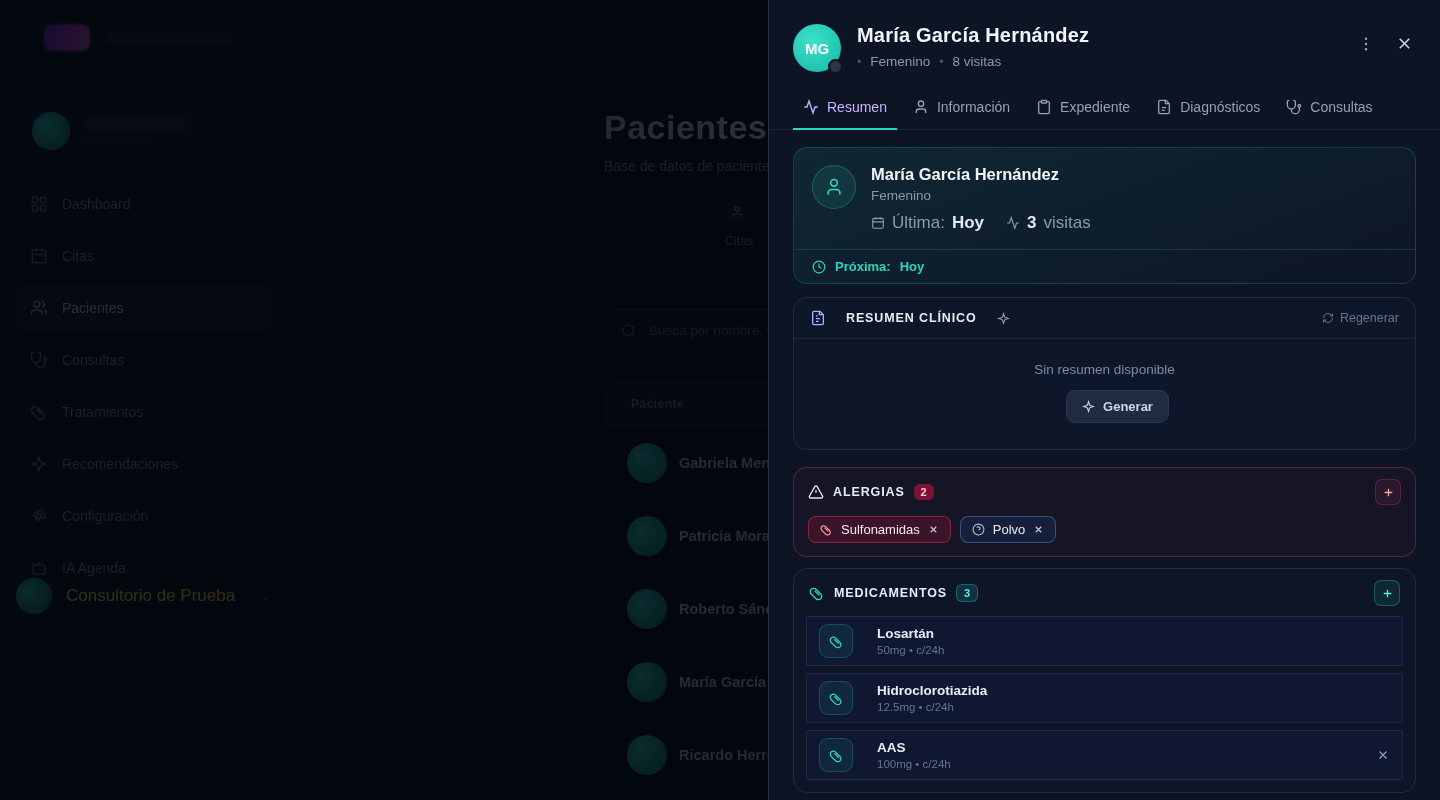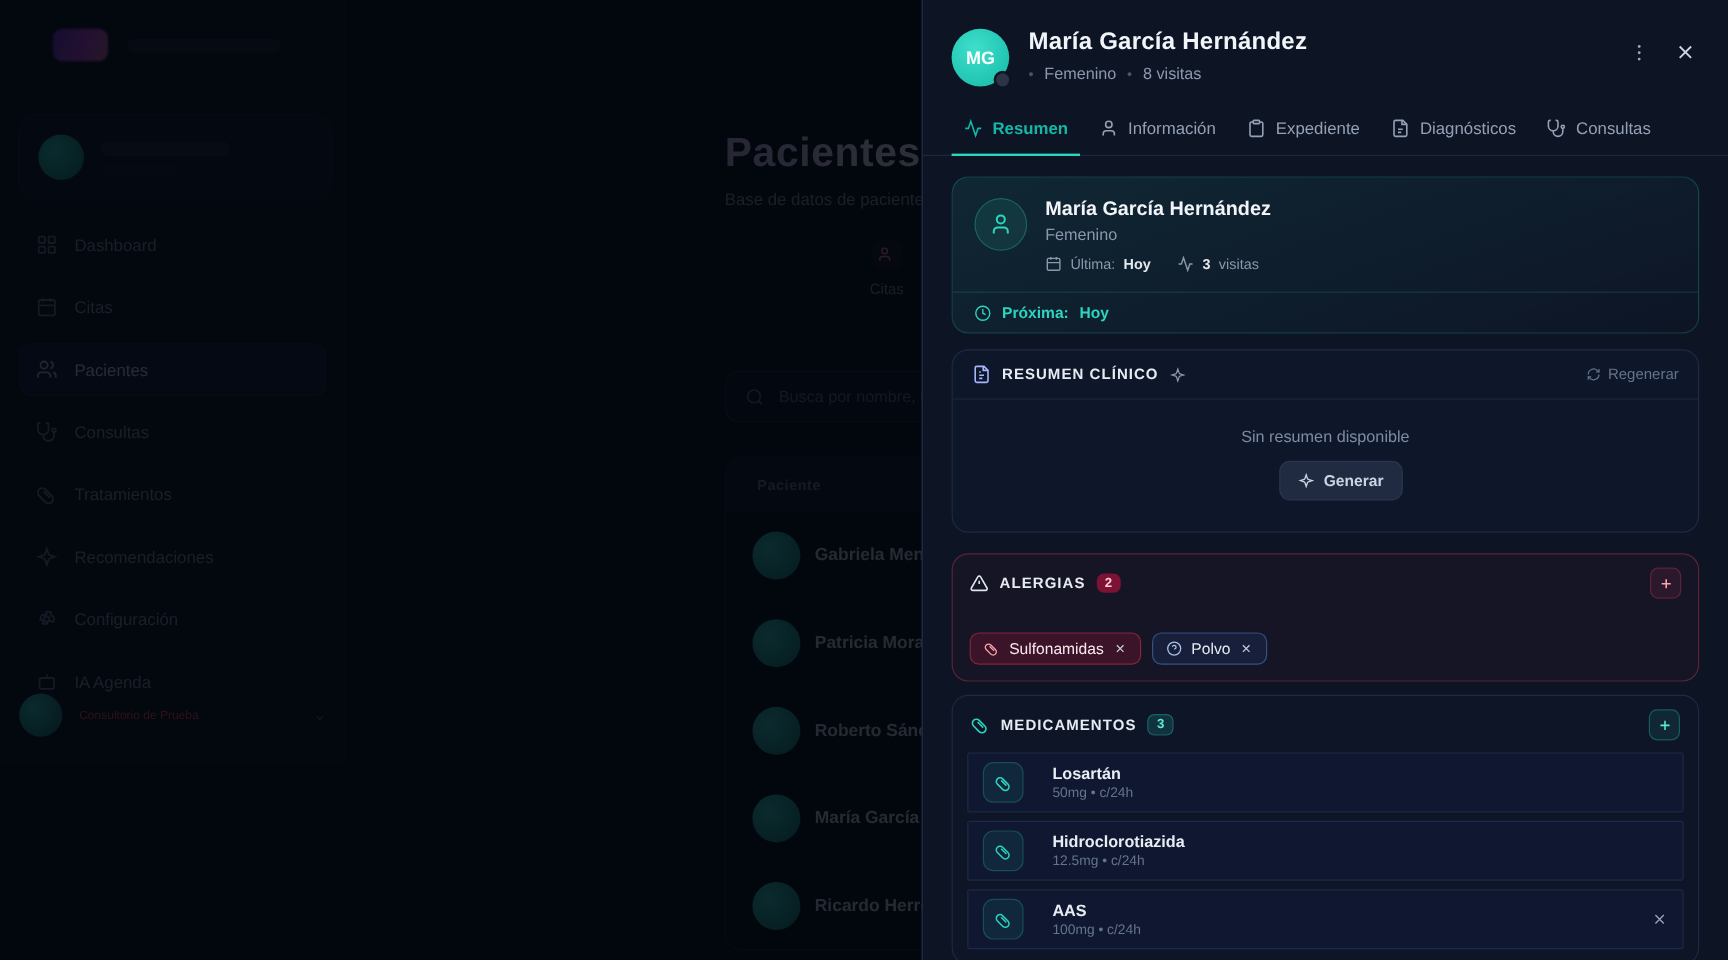--- a/index.html
+++ b/index.html
@@ -17,21 +17,21 @@
   .assist-avatar { width:38px; height:38px; border-radius:50%; background:radial-gradient(circle at 35% 35%, #2dd4bf, #0f766e); flex:none; }
   .assist-lines { display:flex; flex-direction:column; gap:7px; }
   .assist-lines .l1 { width:108px; height:12px; border-radius:6px; background:#1c2433; }
   .assist-lines .l2 { width:64px; height:8px; border-radius:4px; background:#151c29; }
   .nav { position:absolute; left:16px; top:182px; width:256px; display:flex; flex-direction:column; gap:8px; }
   .nav-item { height:44px; border-radius:10px; display:flex; align-items:center; gap:14px; padding:0 14px; color:#7e8aa0; font-size:14px; }
   .nav-item svg { width:18px; height:18px; flex:none; opacity:.8; }
   .nav-item.active { background:#111a2d; color:#c6d0e0; box-shadow:inset 0 0 0 1px #1a2740; }
   .side-foot { position:absolute; left:16px; bottom:22px; width:256px; display:flex; align-items:center; gap:14px; }
   .foot-avatar { width:36px; height:36px; border-radius:50%; background:radial-gradient(circle at 35% 35%, #2dd4bf, #115e59); }
-  .foot-name { font-size:10px; color:#ef4444; flex:1; }
+  .foot-name { font-size:17px; color:#fde047; flex:1; }
   .foot-chev { color:#55627a; font-size:13px; }
 
   .bg-main { flex:1; position:relative; }
   .bg-title { position:absolute; left:316px; top:108px; font-size:34px; font-weight:bold; letter-spacing:.5px;
       background:linear-gradient(90deg,#c4b2e4,#efe9fa); -webkit-background-clip:text; background-clip:text; color:transparent; }
   .bg-subtitle { position:absolute; left:316px; top:158px; font-size:14px; color:#828c9e; }
   .bg-stats { position:absolute; left:316px; top:200px; width:820px; display:flex; }
   .bg-stat { width:270px; display:flex; flex-direction:column; align-items:center; gap:10px; }
   .bg-stat .ic { width:24px; height:24px; border-radius:7px; background:#1a1420; display:grid; place-items:center; color:#f472b6; }
   .bg-stat .ic svg { width:14px; height:14px; }
@@ -62,60 +62,60 @@
   .d-meta { margin-top:7px; display:flex; align-items:center; gap:9px; font-size:13.5px; color:#8b98ad; }
   .d-meta .dot { color:#48566d; font-size:12px; }
   .d-actions { display:flex; align-items:center; gap:16px; padding-top:8px; color:#9aa7bb; }
   .icon-btn { background:none; border:0; cursor:pointer; color:#9aa7bb; display:grid; place-items:center; padding:2px; }
   .icon-btn svg { width:18px; height:18px; }
   .icon-btn.close svg { width:19px; height:19px; color:#cbd5e1; }
 
   .tabs { display:flex; gap:6px; padding:0 24px; border-bottom:1px solid #1b2640; }
   .tab { display:flex; align-items:center; gap:8px; padding:15px 10px 13px; font-size:14px; color:#94a1b5; border-bottom:2px solid transparent; margin-bottom:-1px; cursor:pointer; }
   .tab svg { width:16px; height:16px; }
-  .tab.active { color:#14b8a6; border-color:#2dd4bf; font-weight:700; }
+  .tab.active { color:#c4b5fd; border-color:#2dd4bf; font-weight:400; }
 
   .d-content { flex:1; overflow:hidden; padding:17px 24px 0; }
 
   .pcard { border-radius:14px; border:1px solid rgba(45,212,191,0.20); background:linear-gradient(160deg, rgba(45,212,191,0.10), rgba(16,24,42,0.35)); }
   .pc-top { display:flex; gap:15px; padding:17px 18px 16px; }
   .pc-avatar { width:44px; height:44px; border-radius:50%; background:rgba(45,212,191,0.10); border:1px solid rgba(45,212,191,0.28); display:grid; place-items:center; color:#2dd4bf; flex:none; }
   .pc-avatar svg { width:20px; height:20px; }
   .pc-name { font-size:16.5px; font-weight:bold; color:#f1f5f9; }
   .pc-gender { margin-top:4px; font-size:13.5px; color:#8b98ad; }
-  .pc-meta { margin-top:10px; display:flex; align-items:center; gap:7px; font-size:12px; color:#8b98ad; }
+  .pc-meta { margin-top:10px; display:flex; align-items:center; gap:7px; font-size:17px; color:#8b98ad; }
   .pc-meta svg { width:14px; height:14px; }
   .pc-meta b { color:#e2e8f0; font-weight:600; }
   .pc-meta .sep { width:8px; }
   .pc-next { border-top:1px solid rgba(45,212,191,0.16); padding:9px 18px; display:flex; align-items:center; gap:9px; color:#2dd4bf; font-size:13px; font-weight:600; }
   .pc-next svg { width:14px; height:14px; }
 
   .card { margin-top:13px; border:1px solid #1e2942; border-radius:14px; background:#0e1629; }
-  .sum-head { display:flex; align-items:center; gap:9px; padding:12px 16px; border-bottom:1px solid #1b2640; }
+  .sum-head { display:flex; align-items:center; gap:20px; padding:12px 16px; border-bottom:1px solid #1b2640; }
   .sum-head svg.doc { width:16px; height:16px; color:#a5b4fc; }
   .sec-title { font-size:12.5px; font-weight:bold; color:#e7ecf3; letter-spacing:.07em; }
   .sum-head .spark { width:13px; height:13px; color:#8b98ad; }
   .regen { margin-left:auto; display:flex; align-items:center; gap:6px; font-size:12.5px; color:#64748b; background:none; border:0; cursor:pointer; font-family:inherit; }
   .regen svg { width:12px; height:12px; }
   .sum-body { padding:23px 20px 26px; text-align:center; }
   .sum-empty { font-size:13.5px; color:#7d8ba3; }
   .gen-btn { margin-top:13px; display:inline-flex; align-items:center; gap:8px; padding:8px 15px; border-radius:9px; background:#202b42; border:1px solid #2a3550; color:#cbd5e1; font-size:13px; font-weight:600; cursor:pointer; font-family:inherit;margin-left:26px; }
   .gen-btn svg { width:13px; height:13px; }
 
   .alg-card { margin-top:17px; border:1px solid rgba(244,63,94,0.32); border-radius:14px; background:rgba(244,63,94,0.035); padding:11px 14px 13px; }
   .alg-head { display:flex; align-items:center; gap:9px; }
   .alg-head svg.warn { width:16px; height:16px; color:#dfe5ee; }
   .count-badge { font-size:11px; font-weight:bold; padding:2px 7px; border-radius:6px; }
   .count-red { background:rgba(159,18,57,0.75); color:#fecdd3; }
   .count-teal { background:rgba(45,212,191,0.16); color:#5eead4; border:1px solid rgba(45,212,191,0.3); }
   .plus-btn { margin-left:auto; width:26px; height:26px; border-radius:7px; display:grid; place-items:center; cursor:pointer; border:1px solid transparent; background:transparent; }
   .plus-red { background:rgba(244,63,94,0.10); border-color:rgba(244,63,94,0.25); color:#fda4af; }
   .plus-teal { background:rgba(45,212,191,0.10); border-color:rgba(45,212,191,0.30); color:#5eead4; }
   .plus-btn svg { width:13px; height:13px; }
-  .chips { margin-top:28px; display:flex; gap:9px; }
+  .chips { margin-top:11px; display:flex; gap:9px; }
   .chip { display:inline-flex; align-items:center; gap:8px; padding:5px 11px; border-radius:8px; font-size:13px; cursor:default; }
   .chip svg { width:13px; height:13px; }
   .chip .x { width:11px; height:11px; color:#c2cbd8; cursor:pointer; }
   .chip-red { background:rgba(159,18,57,0.28); border:1px solid rgba(244,63,94,0.40); color:#fce7ec; }
   .chip-red svg.ci { color:#fda4af; }
   .chip-blue { background:rgba(59,130,246,0.10); border:1px solid rgba(96,165,250,0.38); color:#e5ebf2; }
   .chip-blue svg.ci { color:#a9c4e8; }
 
   .med-card { margin-top:11px; border:1px solid #1e2942; border-radius:14px; background:#0d1527; padding:11px 12px 12px; }
   .med-head { display:flex; align-items:center; gap:9px; padding:0 3px; }

